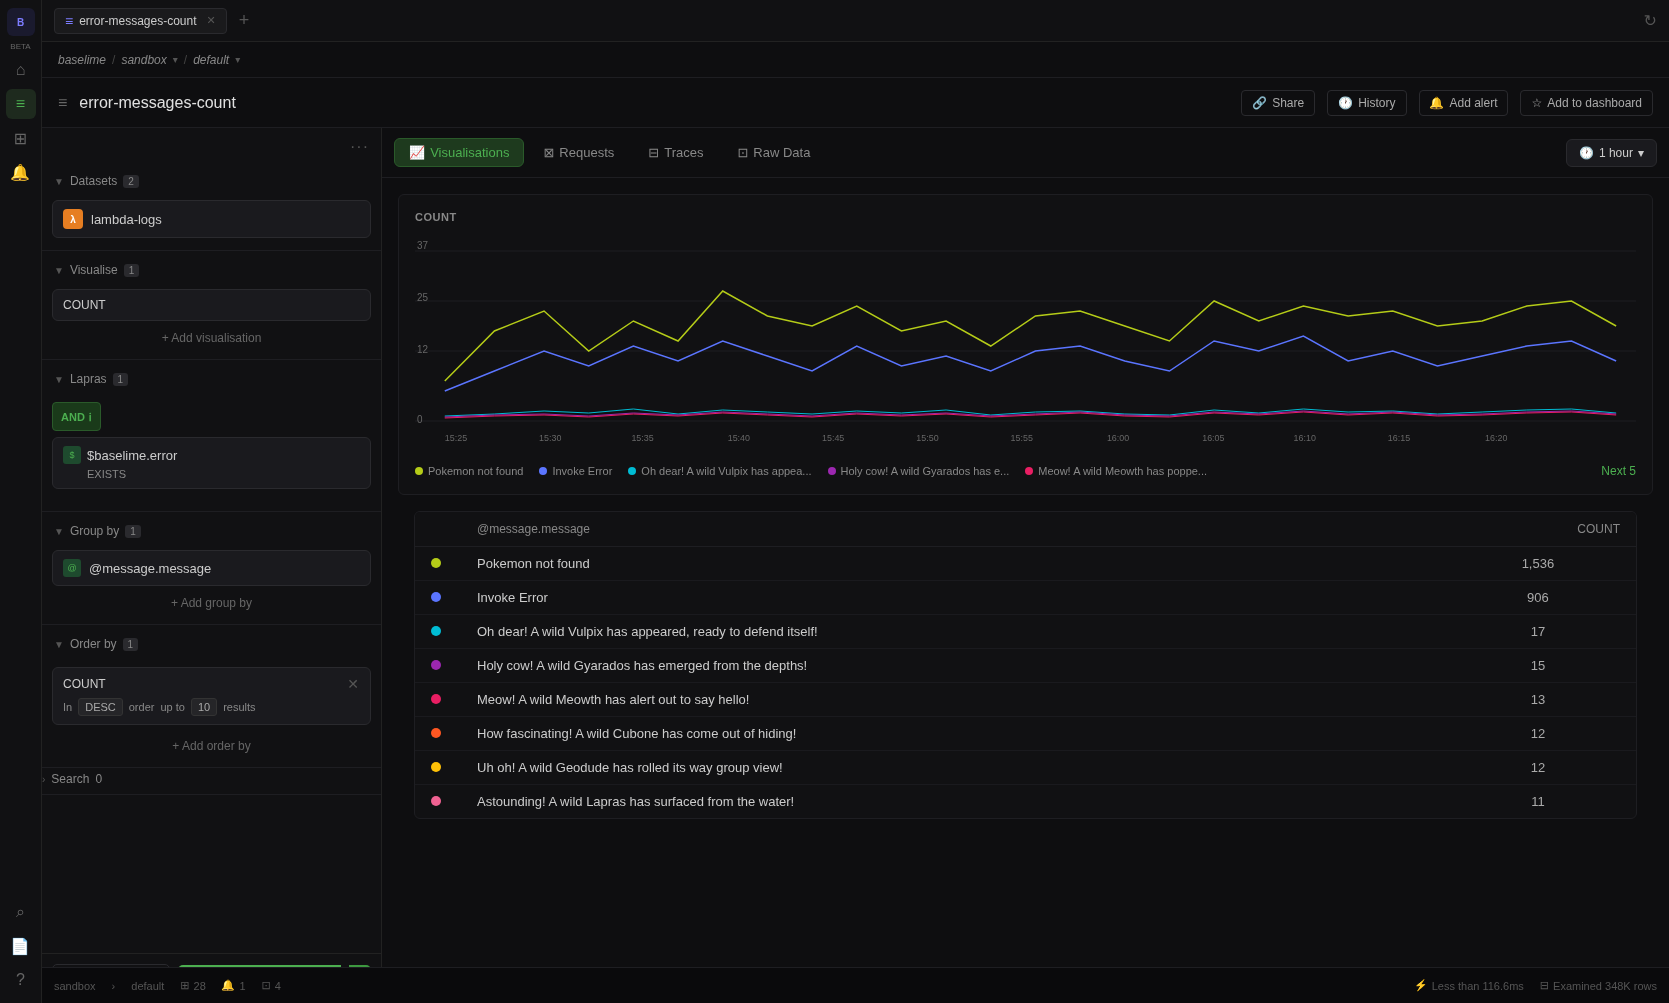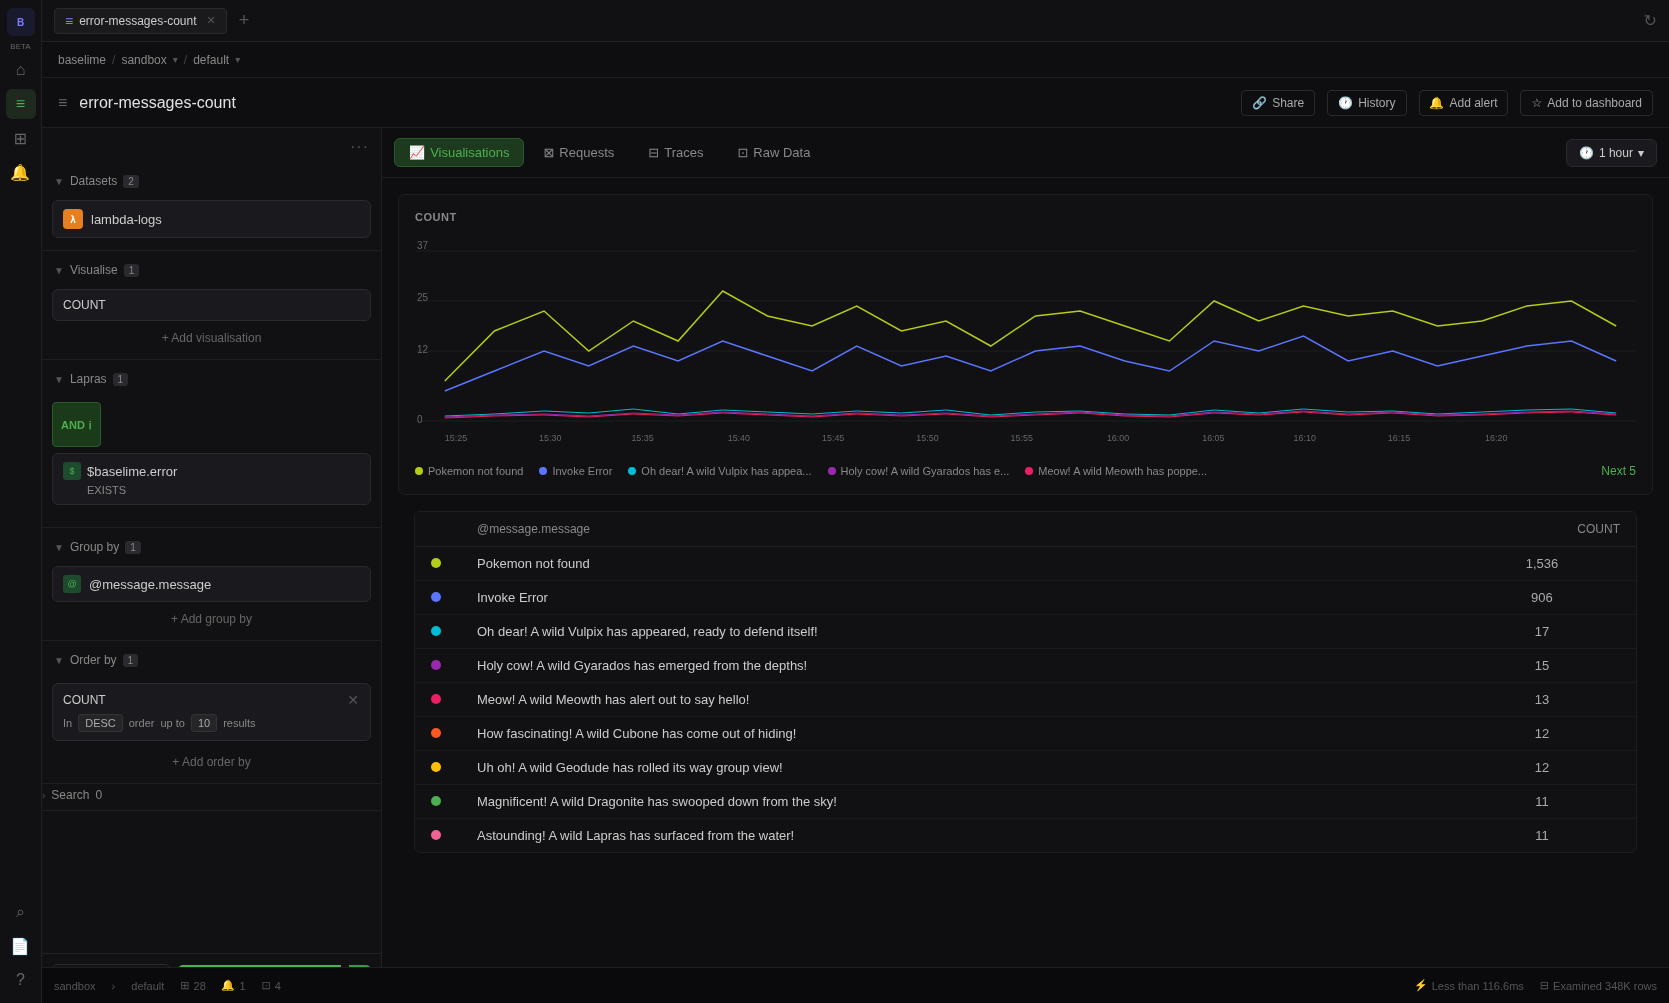--- a/index.html
+++ b/index.html
@@ -17,21 +17,21 @@
     .topbar { position: absolute; left: 42px; top: 0; right: 0; height: 42px; background: #111113; border-bottom: 1px solid #222; display: flex; align-items: center; padding: 0 12px; gap: 8px; }
     .tab { display: flex; align-items: center; gap: 6px; padding: 4px 10px; border-radius: 4px; background: #1a1a1c; border: 1px solid #2a2a2e; color: #ccc; font-size: 12px; cursor: pointer; }
     .tab .tab-icon { color: #7c7cff; font-size: 14px; }
     .tab-close { color: #555; cursor: pointer; font-size: 11px; margin-left: 4px; }
     .tab-add { color: #555; font-size: 18px; cursor: pointer; margin-left: 4px; }
     .topbar-spacer { flex: 1; }
     .topbar-refresh { color: #555; font-size: 16px; cursor: pointer; }
 
     
     .breadcrumb-bar { position: absolute; left: 42px; top: 42px; right: 0; height: 36px; background: #0e0e10; border-bottom: 1px solid #1e1e22; display: flex; align-items: center; padding: 0 16px; gap: 6px; font-size: 12px; color: #666; }
-    .breadcrumb-link { color: #888; cursor: pointer; }
+    .breadcrumb-link { color: #888; cursor: pointer; font-style: italic; }
     .breadcrumb-sep { color: #444; }
     .breadcrumb-dropdown { color: #555; font-size: 10px; cursor: pointer; }
 
     
     .page-header { position: absolute; left: 42px; top: 78px; right: 0; height: 50px; background: #0e0e10; border-bottom: 1px solid #1e1e22; display: flex; align-items: center; padding: 0 16px; gap: 12px; }
     .page-header-icon { color: #666; font-size: 16px; }
     .page-title { font-size: 16px; color: #e0e0e0; font-weight: 500; flex: 1; }
     .header-action { display: flex; align-items: center; gap: 5px; padding: 5px 10px; border-radius: 4px; border: 1px solid #2a2a2e; color: #aaa; cursor: pointer; font-size: 12px; background: transparent; }
 
     
@@ -40,21 +40,21 @@
     .panel-section { border-bottom: 1px solid #1e1e22; padding-bottom: 8px; margin-bottom: 4px; }
     .section-title { display: flex; align-items: center; gap: 6px; color: #888; font-size: 12px; cursor: pointer; padding: 8px 12px; }
     .section-title .count-badge { background: #2a2a2e; color: #888; border-radius: 3px; padding: 1px 5px; font-size: 10px; }
     .section-chevron { color: #555; font-size: 10px; }
     .dataset-item { margin: 4px 10px; padding: 8px 10px; background: #1a1a1e; border: 1px solid #2a2a2e; border-radius: 6px; display: flex; align-items: center; gap: 8px; cursor: pointer; }
     .dataset-icon { width: 20px; height: 20px; border-radius: 4px; background: #e67e22; display: flex; align-items: center; justify-content: center; font-size: 10px; color: white; font-weight: bold; }
     .visualise-item { margin: 4px 10px; padding: 8px 10px; background: #1a1a1e; border: 1px solid #2a2a2e; border-radius: 6px; display: flex; align-items: center; cursor: pointer; }
     .count-label { color: #ccc; font-size: 12px; font-weight: 500; }
     .add-btn { display: flex; align-items: center; gap: 5px; padding: 6px 12px; color: #666; font-size: 12px; cursor: pointer; justify-content: center; }
     .filter-section { padding: 8px 10px; }
-    .and-badge { background: #1a3a1a; color: #4caf50; border: 1px solid #2a5a2a; border-radius: 4px; padding: 14px 8px; font-size: 11px; font-weight: bold; cursor: pointer; display: inline-flex; align-items: center; gap: 4px; }
+    .and-badge { background: #1a3a1a; color: #4caf50; border: 1px solid #2a5a2a; border-radius: 4px; padding: 6px 8px; font-size: 11px; font-weight: bold; cursor: pointer; display: inline-flex; align-items: center; gap: 4px; }
     .filter-item { margin: 6px 0; padding: 8px 10px; background: #1a1a1e; border: 1px solid #2a2a2e; border-radius: 6px; }
     .filter-item-header { display: flex; align-items: center; gap: 6px; margin-bottom: 4px; }
     .filter-icon { width: 18px; height: 18px; border-radius: 3px; background: #1e4a2e; display: flex; align-items: center; justify-content: center; font-size: 9px; color: #4caf50; }
     .filter-condition { color: #888; font-size: 11px; padding-left: 24px; }
     .group-item { margin: 4px 10px; padding: 8px 10px; background: #1a1a1e; border: 1px solid #2a2a2e; border-radius: 6px; display: flex; align-items: center; gap: 8px; cursor: pointer; }
     .group-icon { width: 18px; height: 18px; border-radius: 3px; background: #1e4a2e; display: flex; align-items: center; justify-content: center; font-size: 9px; color: #4caf50; }
     .order-section { padding: 8px 10px; }
     .order-box { background: #1a1a1e; border: 1px solid #2a2a2e; border-radius: 6px; padding: 8px 10px; }
     .order-box-header { display: flex; align-items: center; justify-content: space-between; margin-bottom: 6px; }
     .order-box-title { color: #ccc; font-size: 12px; font-weight: 500; }
@@ -419,27 +419,20 @@
   </tr>
             <tr>
     <td style="text-align:center;">
       <span class="row-dot" style="background: #ffc107;"></span>
     </td>
     <td>Uh oh! A wild Geodude has rolled its way group view!</td>
     <td class="right">12</td>
   </tr>
             <tr>
     <td style="text-align:center;">
-      <span class="row-dot" style="background: #4caf50;"></span>
-    </td>
-    <td>Magnificent! A wild Dragonite has swooped down from the sky!</td>
-    <td class="right">11</td>
-  </tr>
-            <tr>
-    <td style="text-align:center;">
       <span class="row-dot" style="background: #f06292;"></span>
     </td>
     <td>Astounding! A wild Lapras has surfaced from the water!</td>
     <td class="right">11</td>
   </tr>
           </tbody>
       </table>
     </div>
   </div>
 </div>

